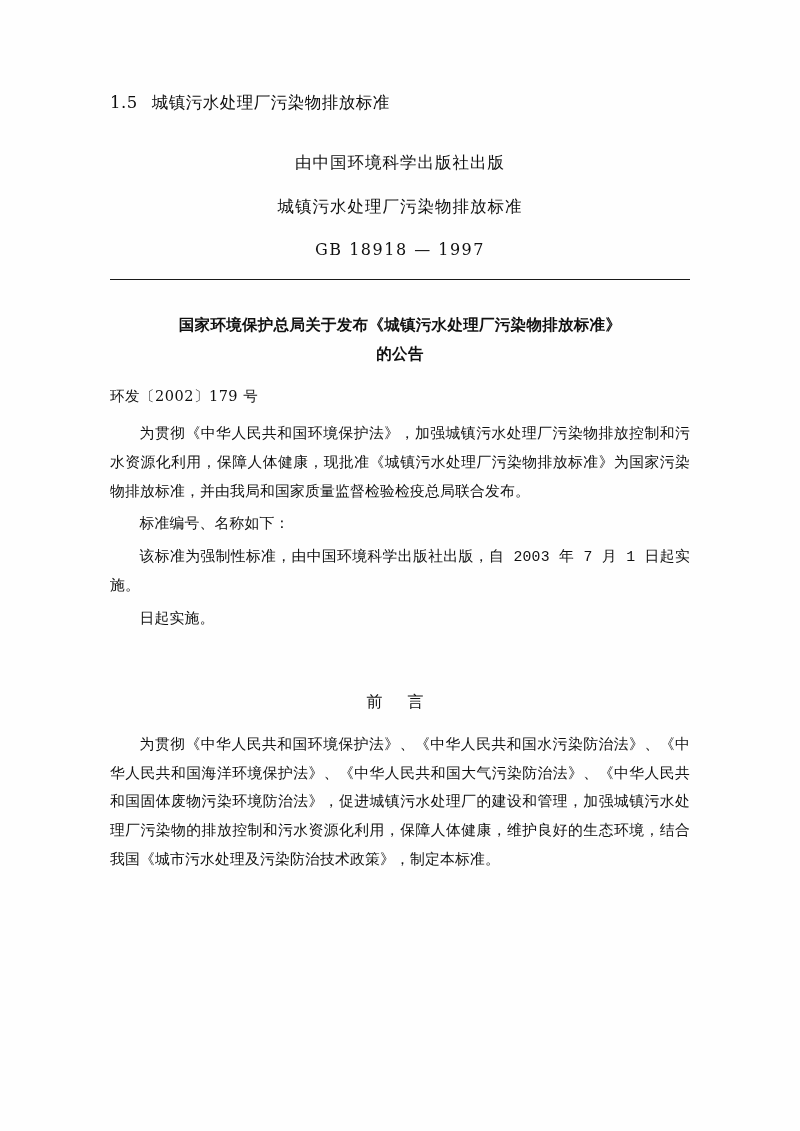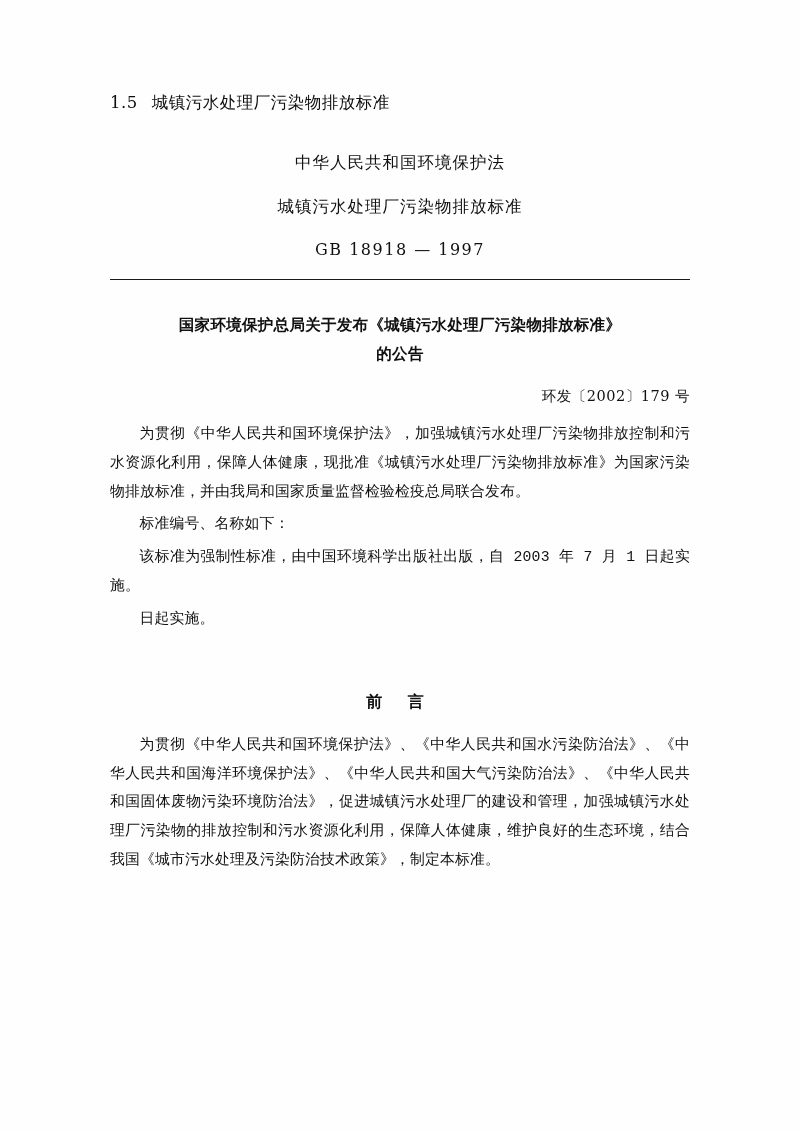--- a/index.html
+++ b/index.html
@@ -69,21 +69,21 @@
     font-weight: bold;
     line-height: 1.9;
     letter-spacing: 0.3px;
     margin: 0 0 6px 0;
     text-align: center;
   }
   .notice-title .t2 {
     display: block;
   }
   .doc-number {
-    text-align: right;
+    text-align: left;
     font-size: 14.5px;
     letter-spacing: 0.5px;
     margin: 18px 0 14px 0;
   }
   p.body-par {
     font-size: 14.8px;
     line-height: 1.95;
     margin: 0 0 4px 0;
     text-align: justify;
     text-justify: inter-ideograph;
@@ -94,37 +94,37 @@
   .date-right {
     text-align: right;
     font-size: 14.8px;
     margin: 10px 0 0 0;
     padding-right: 6px;
     letter-spacing: 0.3px;
   }
   .preface-title {
     text-align: center;
     font-size: 16px;
-    font-weight: bold;
+    font-weight: normal;
     letter-spacing: 10px;
     margin: 58px 0 18px 0;
   }
 </style>
 </head>
 <body>
 
 <div class="page">
   <div class="content">
 
     <h1 class="section-heading">
       <span class="num">1.5</span><span>城镇污水处理厂污染物排放标准</span>
     </h1>
 
     <div class="center">
-      <div class="std-line1">中华人民共和国环境保护法</div>
+      <div class="std-line1">由中国环境科学出版社出版</div>
       <div class="std-line2">城镇污水处理厂污染物排放标准</div>
       <div class="std-code">GB 18918 — 1997</div>
     </div>
 
     <hr class="rule">
 
     <div class="notice-title">
       <span class="t1">国家环境保护总局关于发布《城镇污水处理厂污染物排放标准》</span>
       <span class="t2">的公告</span>
     </div>

